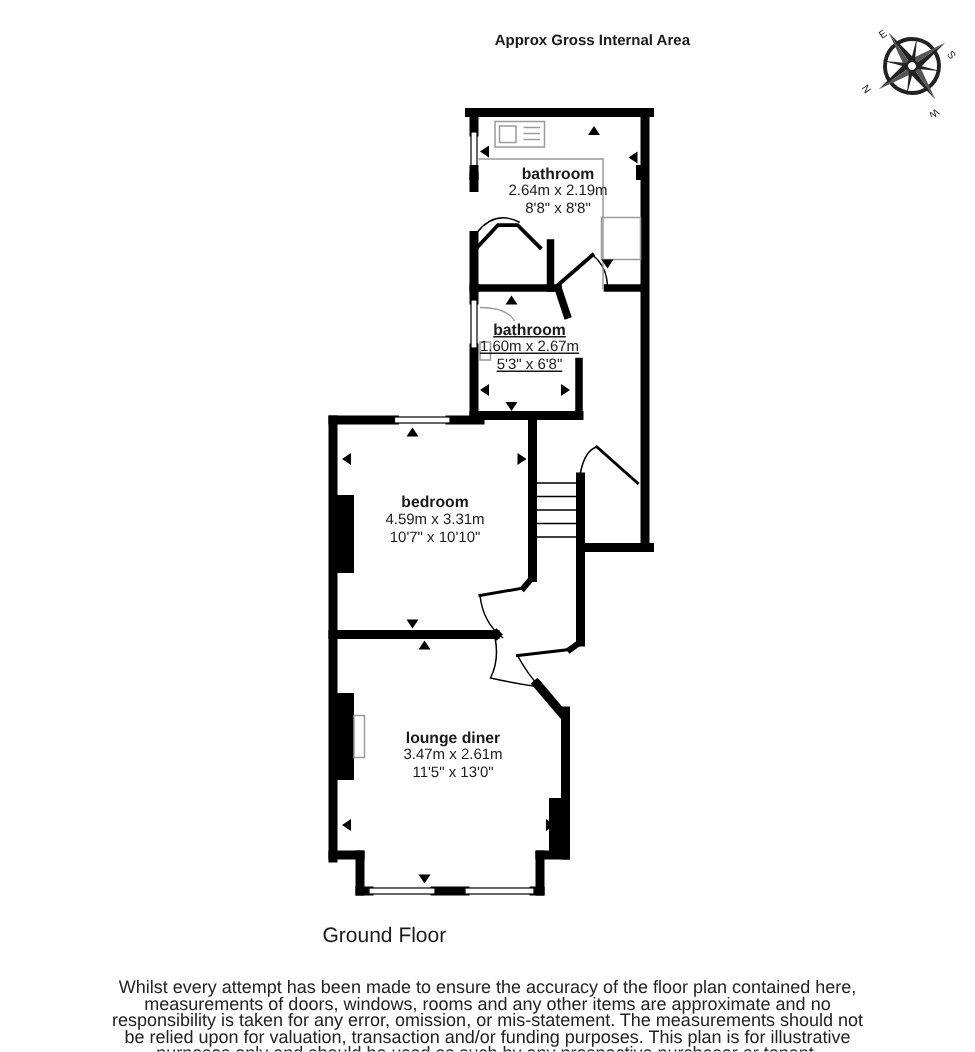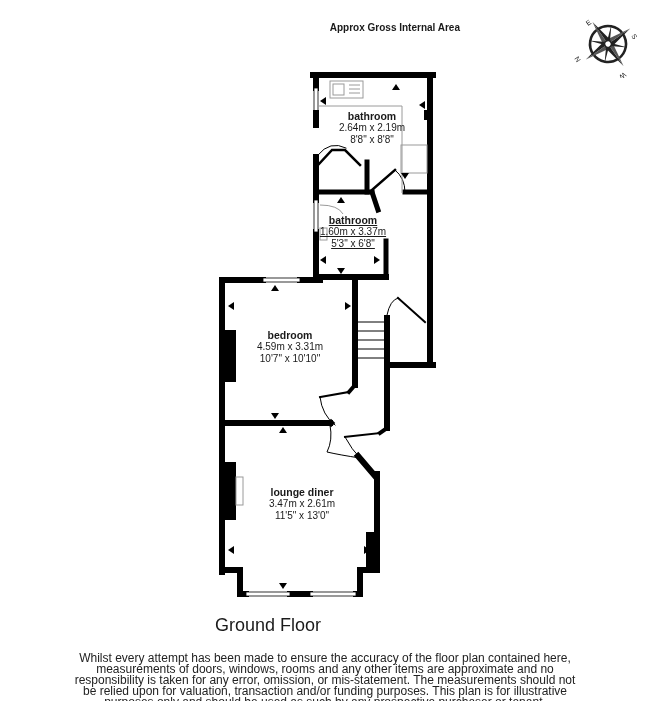--- a/index.html
+++ b/index.html
@@ -2,21 +2,21 @@
 <html><head>
 <meta charset="utf-8">
 <style>
   html, body { margin: 0; padding: 0; background: #ffffff; }
   body { width: 650px; height: 701px; position: relative; overflow: hidden; font-family: "Liberation Sans", sans-serif; color: #1a1a1a; }
   .area-header { position: absolute; left: 200px; top: 22px; width: 260px; text-align: right; font-size: 10px; font-weight: bold; line-height: 12px; }
   .compass { position: absolute; left: 574px; top: 10px; width: 68px; height: 68px; }
   .plan { position: absolute; left: 0; top: 0; width: 650px; height: 701px; }
   .room-label { position: absolute; text-align: center; font-size: 10px; line-height: 12px; white-space: nowrap; }
   .room-label .rname { font-weight: bold; font-size: 10.5px; }
-  .floor-title { position: absolute; left: 215px; top: 615px; font-size: 18px; }
+  .floor-title { position: absolute; left: 215px; top: 615px; font-size: 14px; }
   .disclaimer { position: absolute; left: 70px; top: 653px; width: 510px; text-align: center; font-size: 12px; line-height: 11px; color: #222; }
 </style>
 </head>
 <body>
 
 <div class="area-header">
   <div>Approx Gross Internal Area</div>
 </div>
 
 <svg class="compass" viewBox="0 0 68 68">
@@ -174,21 +174,21 @@
 </svg>
 
 <div class="room-label" style="left:337px; top:110px; width:70px;">
   <div class="rname">bathroom</div>
   <div>2.64m x 2.19m</div>
   <div>8'8" x 8'8"</div>
 </div>
 
 <div class="room-label" style="left:318px; top:214px; width:70px;text-decoration:underline;">
   <div class="rname">bathroom</div>
-  <div>1.60m x 3.37m</div>
+  <div>1.60m x 2.67m</div>
   <div>5'3" x 6'8"</div>
 </div>
 
 <div class="room-label" style="left:250px; top:329px; width:80px;">
   <div class="rname">bedroom</div>
   <div>4.59m x 3.31m</div>
   <div>10'7" x 10'10"</div>
 </div>
 
 <div class="room-label" style="left:262px; top:486px; width:80px;">

